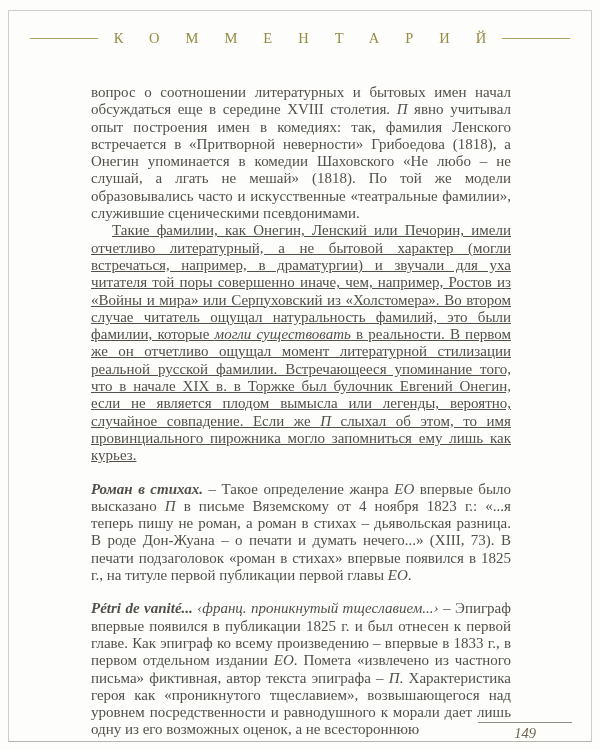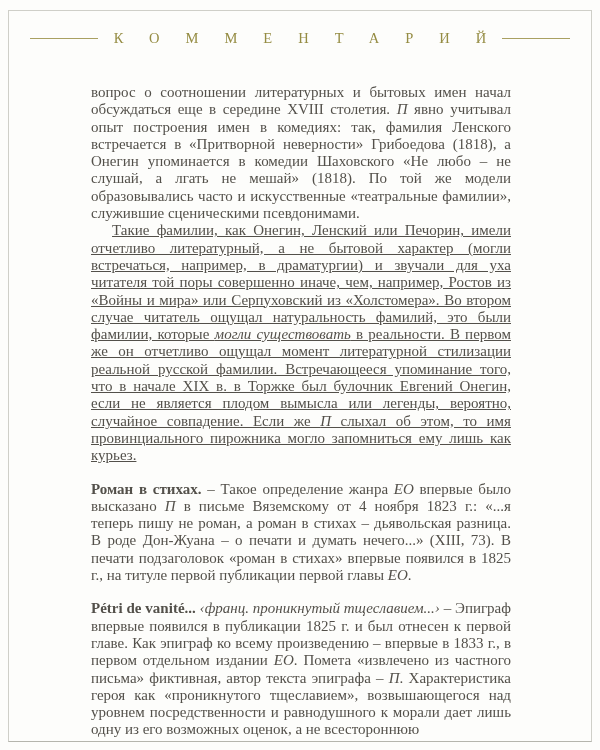--- a/index.html
+++ b/index.html
@@ -67,20 +67,21 @@
     text-indent: 21px;
     text-decoration: underline;
   }
   p.entry {
     margin-top: 16px;
   }
   .seg-i {
     font-style: italic;
   }
   .seg-bi {
+    font-style: italic;
     font-weight: bold;
   }
   .footer {
     position: absolute;
     right: 28px;
     bottom: 8px;
     width: 94px;
     text-align: center;
   }
   .footer-rule {
@@ -111,14 +112,18 @@
     <p class="para"><span class="seg-n">вопрос о соотношении литературных и бытовых имен начал обсуждаться еще в середине XVIII столетия. </span><span class="seg-i">П</span><span class="seg-n"> явно учитывал опыт построения имен в комедиях: так, фамилия Ленского встречается в «Притворной неверности» Грибоедова (1818), а Онегин упоминается в комедии Шаховского «Не любо – не слушай, а лгать не мешай» (1818). По той же модели образовывались часто и искусственные «театральные фамилии», служившие сценическими псевдонимами.</span></p>
 
     <p class="para indent"><span class="seg-n">Такие фамилии, как Онегин, Ленский или Печорин, имели отчетливо литературный, а не бытовой характер (могли встречаться, например, в драматургии) и звучали для уха читателя той поры совершенно иначе, чем, например, Ростов из «Войны и мира» или Серпуховский из «Холстомера». Во втором случае читатель ощущал натуральность фамилий, это были фамилии, которые </span><span class="seg-i">могли существовать</span><span class="seg-n"> в реальности. В первом же он отчетливо ощущал момент литературной стилизации реальной русской фамилии. Встречающееся упоминание того, что в начале XIX в. в Торжке был булочник Евгений Онегин, если не является плодом вымысла или легенды, вероятно, случайное совпадение. Если же </span><span class="seg-i">П</span><span class="seg-n"> слыхал об этом, то имя провинциального пирожника могло запомниться ему лишь как курьез.</span></p>
 
     <p class="para entry"><span class="seg-bi">Роман в стихах.</span><span class="seg-n"> – Такое определение жанра </span><span class="seg-i">ЕО</span><span class="seg-n"> впервые было высказано </span><span class="seg-i">П</span><span class="seg-n"> в письме Вяземскому от 4 ноября 1823 г.: «...я теперь пишу не роман, а роман в стихах – дьявольская разница. В роде Дон-Жуана – о печати и думать нечего...» (XIII, 73). В печати подзаголовок «роман в стихах» впервые появился в 1825 г., на титуле первой публикации первой главы </span><span class="seg-i">ЕО</span><span class="seg-n">.</span></p>
 
     <p class="para entry"><span class="seg-bi">Pétri de vanité...</span><span class="seg-i"> ‹франц. проникнутый тщеславием...›</span><span class="seg-n"> – Эпиграф впервые появился в публикации 1825 г. и был отнесен к первой главе. Как эпиграф ко всему произведению – впервые в 1833 г., в первом отдельном издании </span><span class="seg-i">ЕО</span><span class="seg-n">. Помета «извлечено из частного письма» фиктивная, автор текста эпиграфа – </span><span class="seg-i">П</span><span class="seg-n">. Характеристика героя как «проникнутого тщеславием», возвышающегося над уровнем посредственности и равнодушного к морали дает лишь одну из его возможных оценок, а не всестороннюю</span></p>
 
   </div>
 
+  <div class="footer">
+    <div class="footer-rule"></div>
+    <div class="page-number">149</div>
+  </div>
 
 </div>
 
 </body></html>

